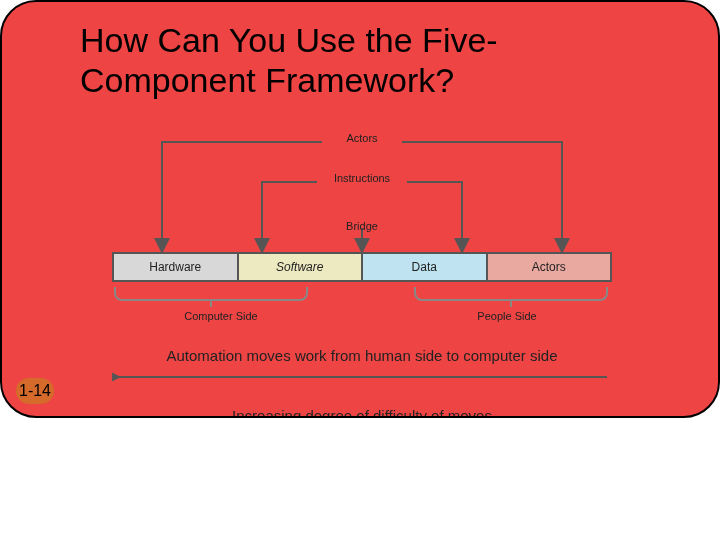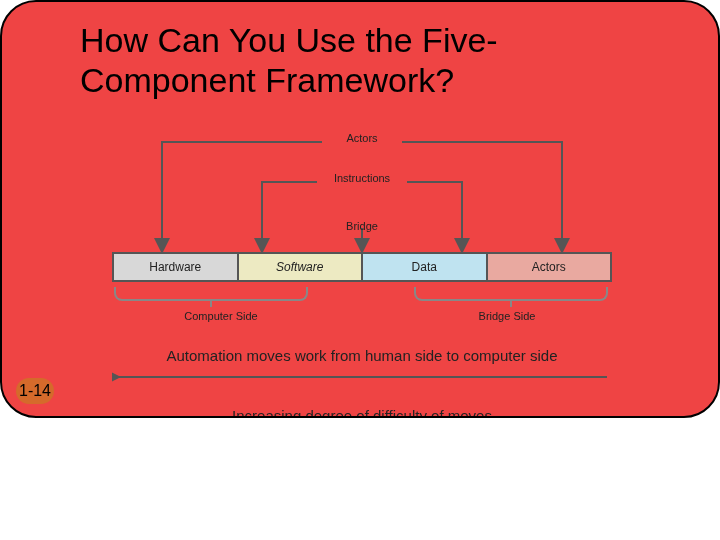--- a/index.html
+++ b/index.html
@@ -138,21 +138,21 @@
       <div class="comp c-hw">Hardware</div>
       <div class="comp c-sw">Software</div>
       <div class="comp c-da">Data</div>
       <div class="comp c-pe">Actors</div>
     </div>
 
     <div class="brace brace-left"></div>
     <div class="brace brace-right"></div>
 
     <div class="lbl cside">Computer Side</div>
-    <div class="lbl hside">Bridge Side</div>
+    <div class="lbl hside">People Side</div>
 
     <svg class="longarrows" viewBox="0 0 500 320" aria-hidden="true">
       <defs>
         <marker id="ahL" markerWidth="10" markerHeight="10" refX="2" refY="5" orient="auto">
           <path d="M10,0 L0,5 L10,10 Z" fill="#555"></path>
         </marker>
         <marker id="ahR" markerWidth="10" markerHeight="10" refX="8" refY="5" orient="auto">
           <path d="M0,0 L10,5 L0,10 Z" fill="#555"></path>
         </marker>
       </defs>

